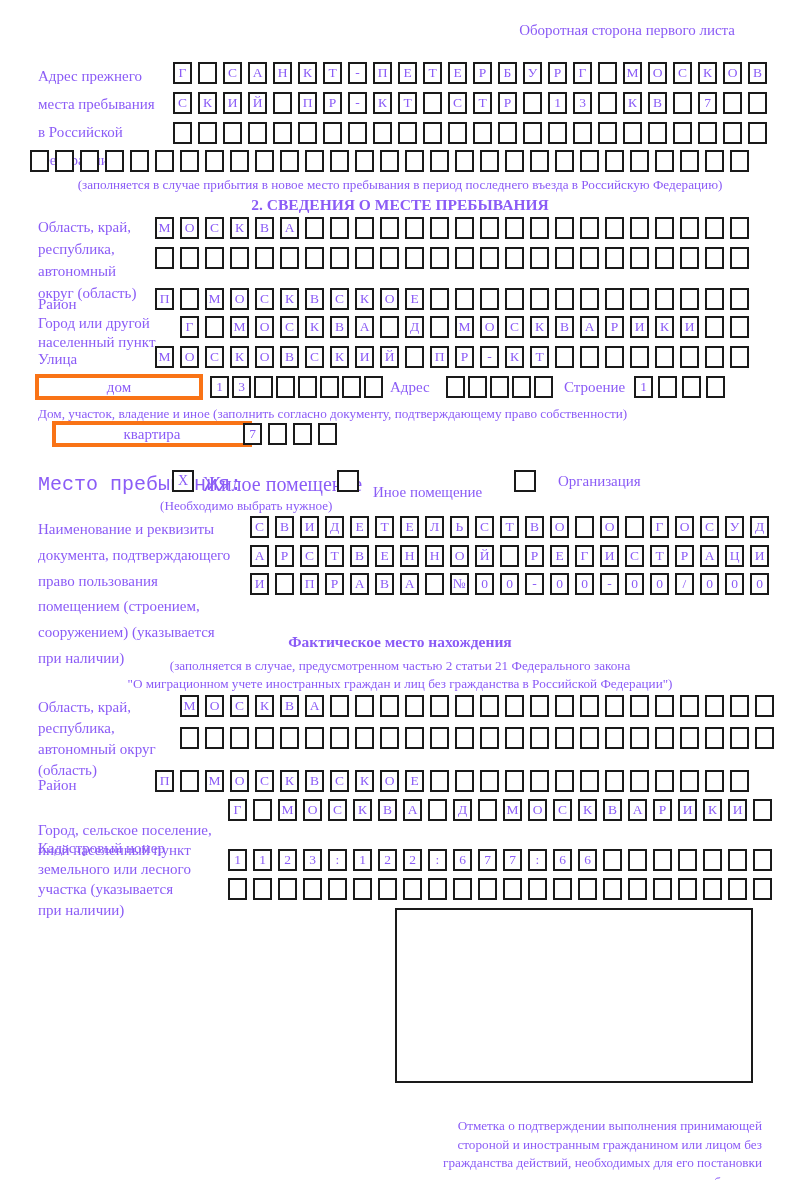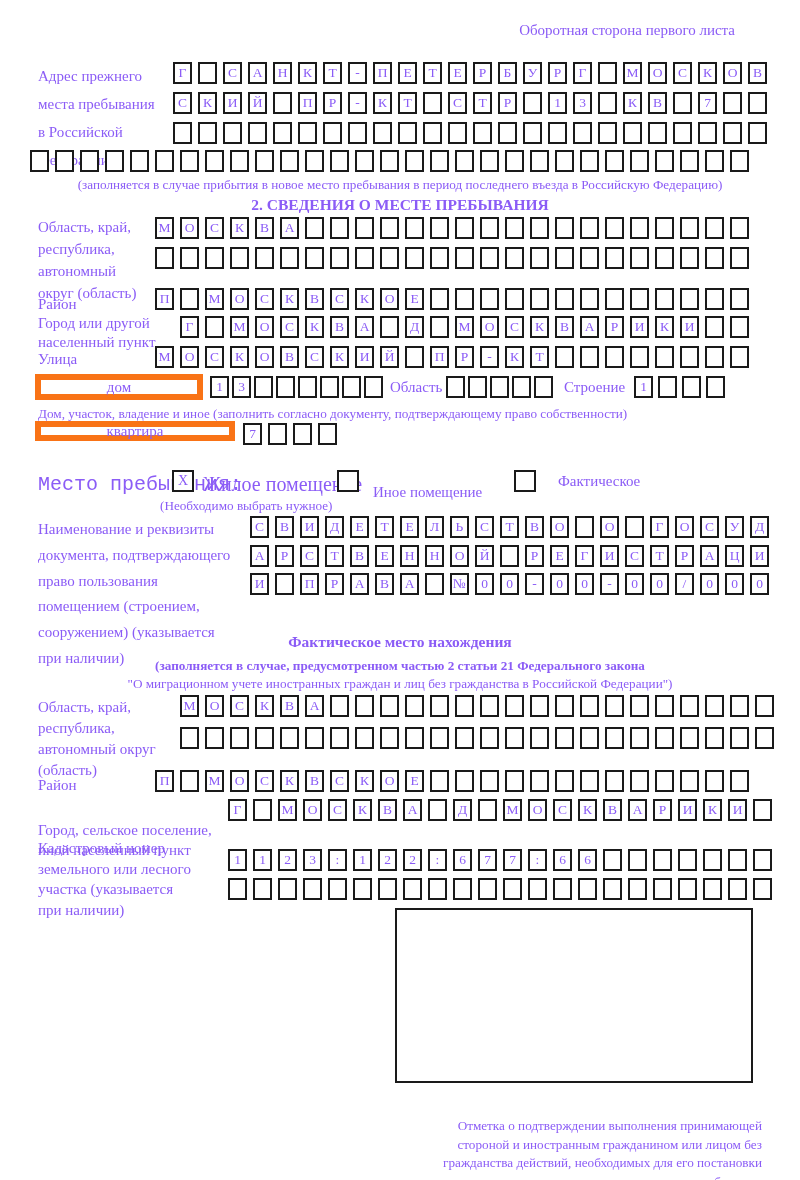--- a/index.html
+++ b/index.html
@@ -8,21 +8,21 @@
   .abs{position:absolute;}
   .lbl{font-size:15px;white-space:pre-line;line-height:22px;}
   .cap{font-size:13.2px;}
   .center{width:800px;text-align:center;}
   .bold{font-weight:bold;}
   .boxrow{position:absolute;display:flex;gap:6px;}
   .boxrow.tight{gap:3px;}
   .cbox{flex:0 0 auto;width:19px;height:22px;border:2px solid #1a1a1a;box-sizing:border-box;
         display:flex;align-items:center;justify-content:center;
         font-size:13.5px;line-height:1;background:#fff;}
-  .wbox{position:absolute;border:6px solid #f97316;box-sizing:border-box;
+  .wbox{position:absolute;border:4px solid #f97316;box-sizing:border-box;
         display:flex;align-items:center;justify-content:center;font-size:15px;background:#fff;}
   .chk{position:absolute;width:22px;height:22px;border:2px solid #1a1a1a;box-sizing:border-box;
        display:flex;align-items:center;justify-content:center;font-size:14px;background:#fff;}
   .stamp{position:absolute;border:2px solid #1a1a1a;box-sizing:border-box;background:#fff;}
 </style>
 </head>
 <body>
 
 <div class="page">
 
@@ -290,52 +290,52 @@
   <div class="boxrow tight" style="left:210px;top:376px;">
       <span class="cbox">1</span>
       <span class="cbox">3</span>
       <span class="cbox"></span>
       <span class="cbox"></span>
       <span class="cbox"></span>
       <span class="cbox"></span>
       <span class="cbox"></span>
       <span class="cbox"></span>
     </div>
-  <div class="abs" style="left:390px;top:379px;font-size:15px;">Область</div>
+  <div class="abs" style="left:390px;top:379px;font-size:15px;">Адрес</div>
   <div class="boxrow tight" style="left:446px;top:376px;">
       <span class="cbox"></span>
       <span class="cbox"></span>
       <span class="cbox"></span>
       <span class="cbox"></span>
       <span class="cbox"></span>
     </div>
   <div class="abs" style="left:564px;top:379px;font-size:15px;">Строение</div>
   <div class="boxrow" style="left:634px;top:376px;gap:5px;">
       <span class="cbox">1</span>
       <span class="cbox"></span>
       <span class="cbox"></span>
       <span class="cbox"></span>
     </div>
   <div class="abs cap" style="left:38px;top:406px;">Дом, участок, владение и иное (заполнить согласно документу, подтверждающему право собственности)</div>
 
-  <div class="wbox" style="left:35px;top:421px;width:200px;height:20px;">квартира</div>
+  <div class="wbox" style="left:52px;top:421px;width:200px;height:26px;">квартира</div>
   <div class="boxrow" style="left:243px;top:423px;">
       <span class="cbox">7</span>
       <span class="cbox"></span>
       <span class="cbox"></span>
       <span class="cbox"></span>
     </div>
 
   <div class="abs" style="left:38px;top:473px;font-size:20px;font-family:Liberation Mono, monospace;">Место пребывания:</div>
   <div class="chk" style="left:172px;top:470px;">X</div>
   <div class="abs" style="left:203px;top:473px;font-size:20px;">Жилое помещение</div>
   <div class="chk" style="left:337px;top:470px;"></div>
   <div class="abs" style="left:373px;top:484px;font-size:15px;">Иное помещение</div>
   <div class="chk" style="left:514px;top:470px;"></div>
-  <div class="abs" style="left:558px;top:473px;font-size:15px;">Фактическое</div>
+  <div class="abs" style="left:558px;top:473px;font-size:15px;">Организация</div>
   <div class="abs cap" style="left:160px;top:498px;">(Необходимо выбрать нужное)</div>
 
   <div class="abs lbl" style="left:38px;top:517px;line-height:25.8px;">Наименование и реквизиты
 документа, подтверждающего
 право пользования
 помещением (строением,
 сооружением) (указывается
 при наличии)</div>
   <div class="boxrow" style="left:250px;top:516px;">
       <span class="cbox">С</span>
@@ -401,21 +401,21 @@
       <span class="cbox">-</span>
       <span class="cbox">0</span>
       <span class="cbox">0</span>
       <span class="cbox">/</span>
       <span class="cbox">0</span>
       <span class="cbox">0</span>
       <span class="cbox">0</span>
     </div>
 
   <div class="abs bold center" style="left:0;top:633px;font-size:15.5px;">Фактическое место нахождения</div>
-  <div class="abs cap center" style="left:0;top:658px;font-weight:bold;">(заполняется в случае, предусмотренном частью 2 статьи 21 Федерального закона</div>
+  <div class="abs cap center" style="left:0;top:658px;">(заполняется в случае, предусмотренном частью 2 статьи 21 Федерального закона</div>
   <div class="abs cap center" style="left:0;top:676px;">"О миграционном учете иностранных граждан и лиц без гражданства в Российской Федерации")</div>
 
   <div class="abs lbl" style="left:38px;top:697px;line-height:21px;">Область, край,
 республика,
 автономный округ
 (область)</div>
   <div class="boxrow" style="left:180px;top:695px;">
       <span class="cbox">М</span>
       <span class="cbox">О</span>
       <span class="cbox">С</span>

